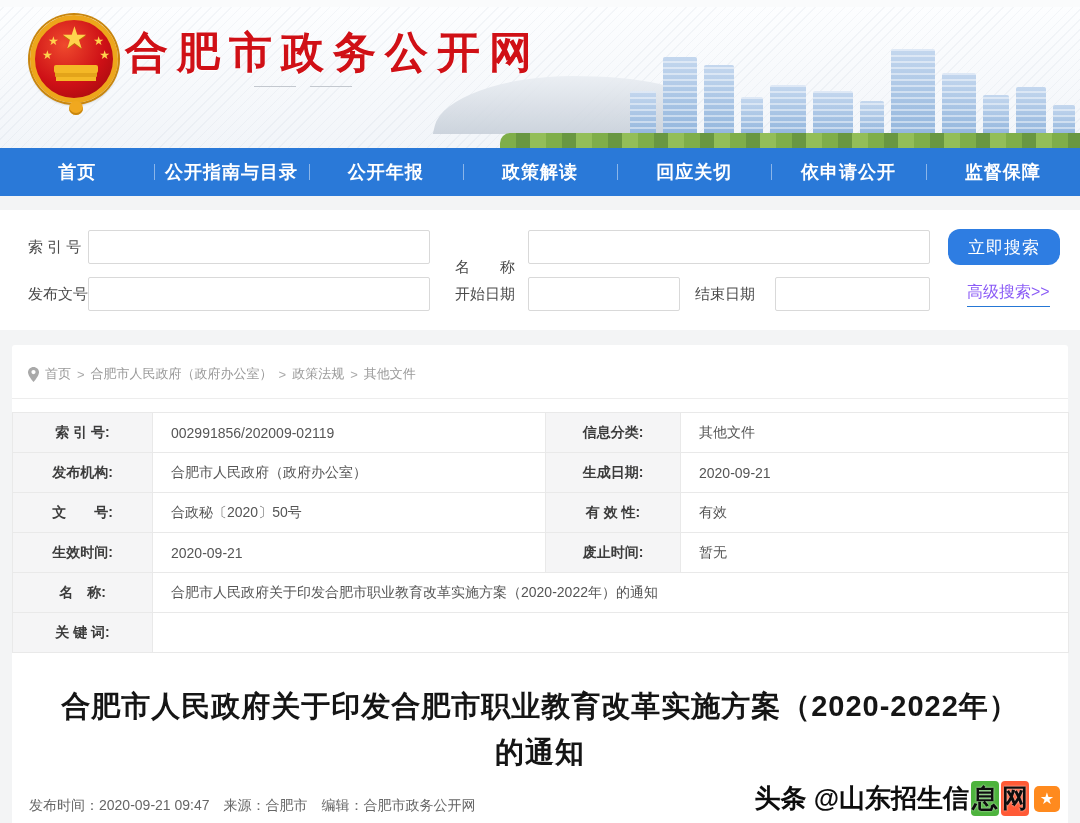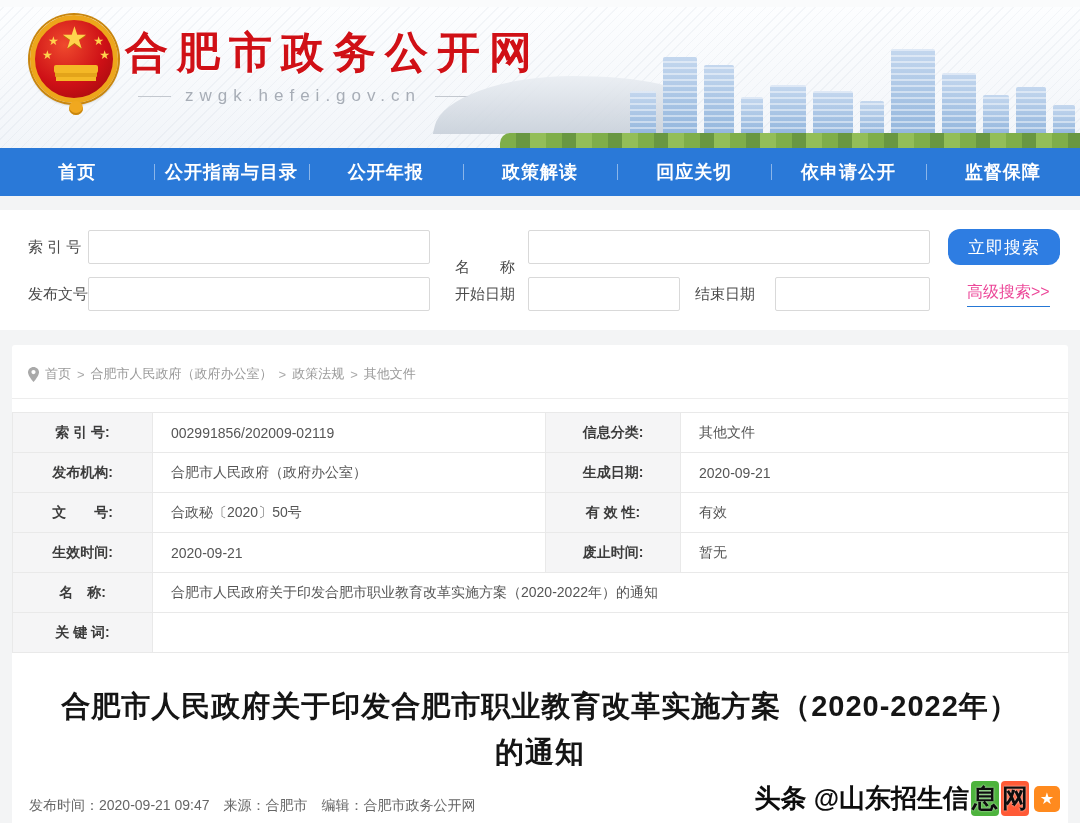--- a/index.html
+++ b/index.html
@@ -57,21 +57,21 @@
   .lbl-name    { margin-left:25px; width:56px;margin-top:40px; }
   .inp-name    { margin-left:17px; width:402px; }
   .btn-search  { margin-left:18px; width:112px; height:36px; background:#2e7de2; color:#fff;
     border:none; border-radius:12px; font-size:17px; cursor:pointer; letter-spacing:1px; }
   .lbl-docno   { margin-left:28px; width:60px; }
   .inp-docno   { width:342px; }
   .lbl-start   { margin-left:25px; width:60px; }
   .inp-start   { margin-left:13px; width:152px; }
   .lbl-end     { margin-left:15px; width:60px; }
   .inp-end     { margin-left:20px; width:155px; }
-  .adv-link    { margin-left:37px; font-size:16px; color:#ec4899; text-decoration:none;
+  .adv-link    { margin-left:37px; font-size:16px; color:#8b5cf6; text-decoration:none;
     border-bottom:1px solid #2577d5; padding-bottom:3px; cursor:pointer; }
 
   
   .card { margin:15px 12px 0 12px; background:#fff; height:478px; position:relative; border-radius:3px 3px 0 0; }
   .breadcrumb { display:flex; align-items:center; gap:6px; padding:20px 16px 15px 16px;
     font-size:13px; color:#999; border-bottom:1px solid #ededed; }
   .crumb-link { color:#999; cursor:pointer; }
   .crumb-sep { color:#aaa; }
   .pin-icon { width:11px; height:15px; flex:0 0 auto; }
 
@@ -106,21 +106,20 @@
     <div class="emblem-star-s" style="left:14px; top:36px;">★</div>
     <div class="emblem-star-s" style="right:20px; top:22px;">★</div>
     <div class="emblem-star-s" style="right:14px; top:36px;">★</div>
     <div class="emblem-gate"></div>
     <div class="emblem-knot"></div>
   </div>
 
   <div class="site-title">合肥市政务公开网</div>
   <div class="site-url-row">
     <span class="url-dash"></span>
-    <span class="site-url">zwgk.hefei.gov.cn</span>
     <span class="url-dash"></span>
   </div>
 
   <div class="cityscape">
     <div class="dome"></div>
     <div class="buildings">
       <div class="bld" style="width:26px;height:44px;"></div>
       <div class="bld" style="width:34px;height:78px;"></div>
       <div class="bld" style="width:30px;height:70px;"></div>
       <div class="bld" style="width:22px;height:38px;"></div>

